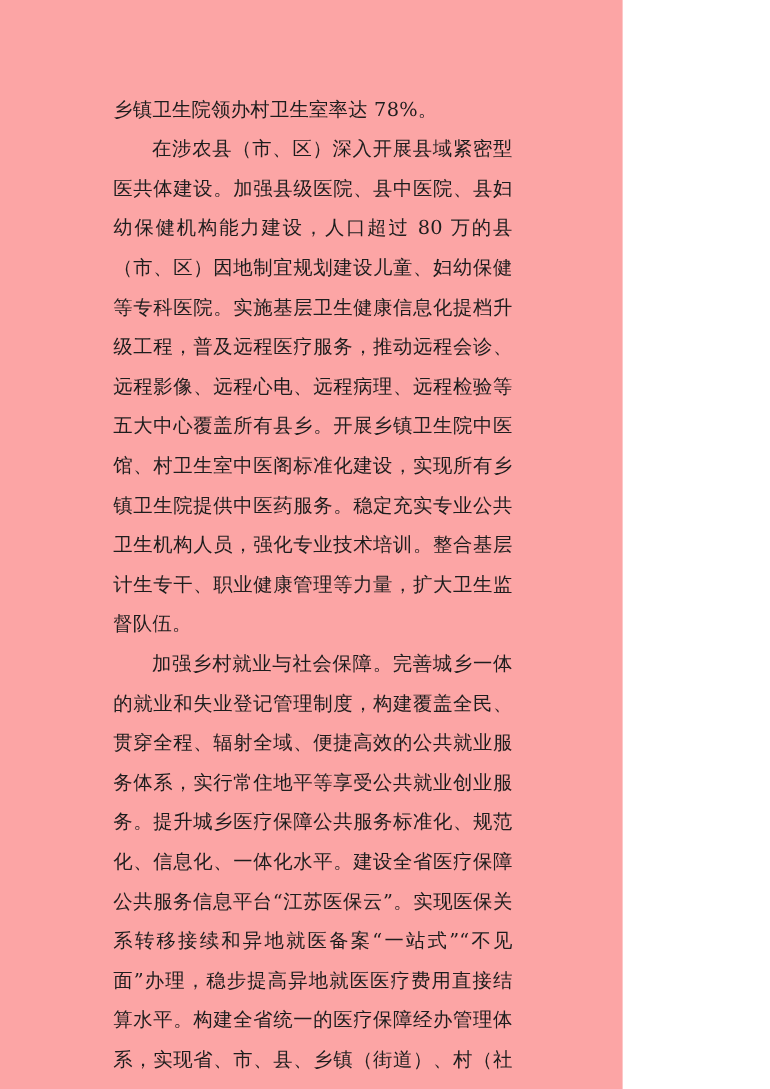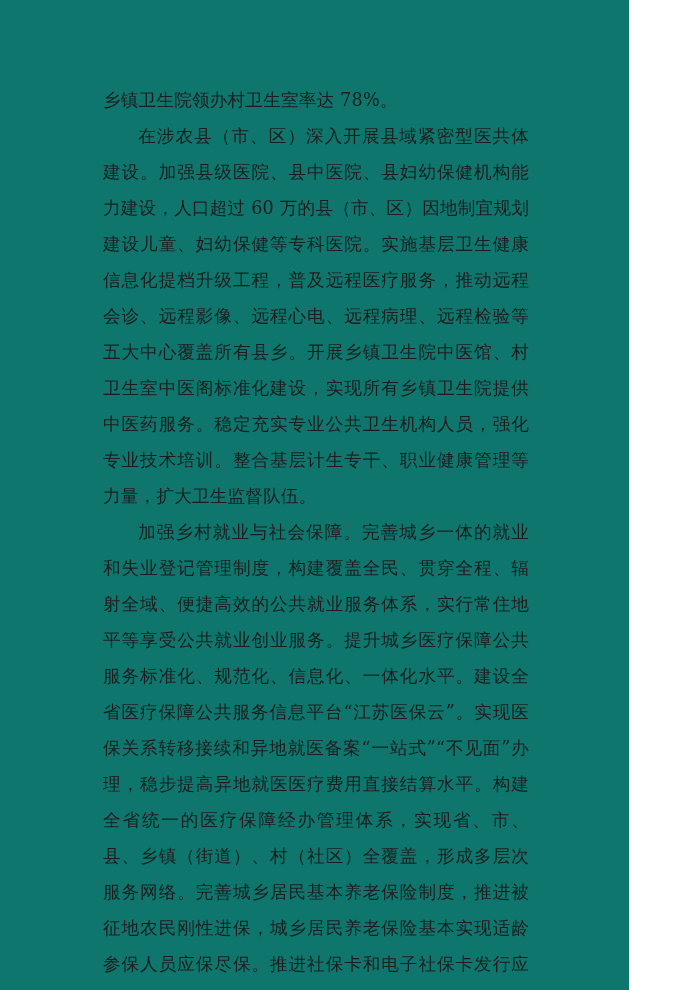--- a/index.html
+++ b/index.html
@@ -9,24 +9,24 @@
   }
   body {
     width: 700px;
     height: 990px;
     overflow: hidden;
     font-family: "DejaVu Serif", "Liberation Serif", serif;
     color: #1d1d1d;
   }
   .page {
     box-sizing: border-box;
-    width: 629px;
+    width: 566px;
     height: 990px;
     padding: 82px 100px 0 103px;
-    background: #0f766e;
+    background: #fca5a5;
   }
   .intro-line {
     margin: 0;
     font-size: 17.6px;
     line-height: 36px;
     text-align: justify;
     letter-spacing: 0.2px;
   }
   .box-title {
     margin: 19px 0 21px 0;
@@ -49,16 +49,16 @@
     word-break: break-all;
   }
 </style>
 </head>
 <body>
 
 <div class="page">
   <p class="intro-line">乡镇卫生院领办村卫生室率达 78%。</p>
 
 
-  <p class="para">在涉农县（市、区）深入开展县域紧密型医共体建设。加强县级医院、县中医院、县妇幼保健机构能力建设，人口超过 60 万的县（市、区）因地制宜规划建设儿童、妇幼保健等专科医院。实施基层卫生健康信息化提档升级工程，普及远程医疗服务，推动远程会诊、远程影像、远程心电、远程病理、远程检验等五大中心覆盖所有县乡。开展乡镇卫生院中医馆、村卫生室中医阁标准化建设，实现所有乡镇卫生院提供中医药服务。稳定充实专业公共卫生机构人员，强化专业技术培训。整合基层计生专干、职业健康管理等力量，扩大卫生监督队伍。</p>
+  <p class="para">在涉农县（市、区）深入开展县域紧密型医共体建设。加强县级医院、县中医院、县妇幼保健机构能力建设，人口超过 80 万的县（市、区）因地制宜规划建设儿童、妇幼保健等专科医院。实施基层卫生健康信息化提档升级工程，普及远程医疗服务，推动远程会诊、远程影像、远程心电、远程病理、远程检验等五大中心覆盖所有县乡。开展乡镇卫生院中医馆、村卫生室中医阁标准化建设，实现所有乡镇卫生院提供中医药服务。稳定充实专业公共卫生机构人员，强化专业技术培训。整合基层计生专干、职业健康管理等力量，扩大卫生监督队伍。</p>
 
   <p class="para">加强乡村就业与社会保障。完善城乡一体的就业和失业登记管理制度，构建覆盖全民、贯穿全程、辐射全域、便捷高效的公共就业服务体系，实行常住地平等享受公共就业创业服务。提升城乡医疗保障公共服务标准化、规范化、信息化、一体化水平。建设全省医疗保障公共服务信息平台“江苏医保云”。实现医保关系转移接续和异地就医备案“一站式”“不见面”办理，稳步提高异地就医医疗费用直接结算水平。构建全省统一的医疗保障经办管理体系，实现省、市、县、乡镇（街道）、村（社区）全覆盖，形成多层次服务网络。完善城乡居民基本养老保险制度，推进被征地农民刚性进保，城乡居民养老保险基本实现适龄参保人员应保尽保。推进社保卡和电子社保卡发行应用，打造社会保障卡线上线下公共服务体系，形成“一卡通”便捷服</p>
 </div>
 
 </body></html>

